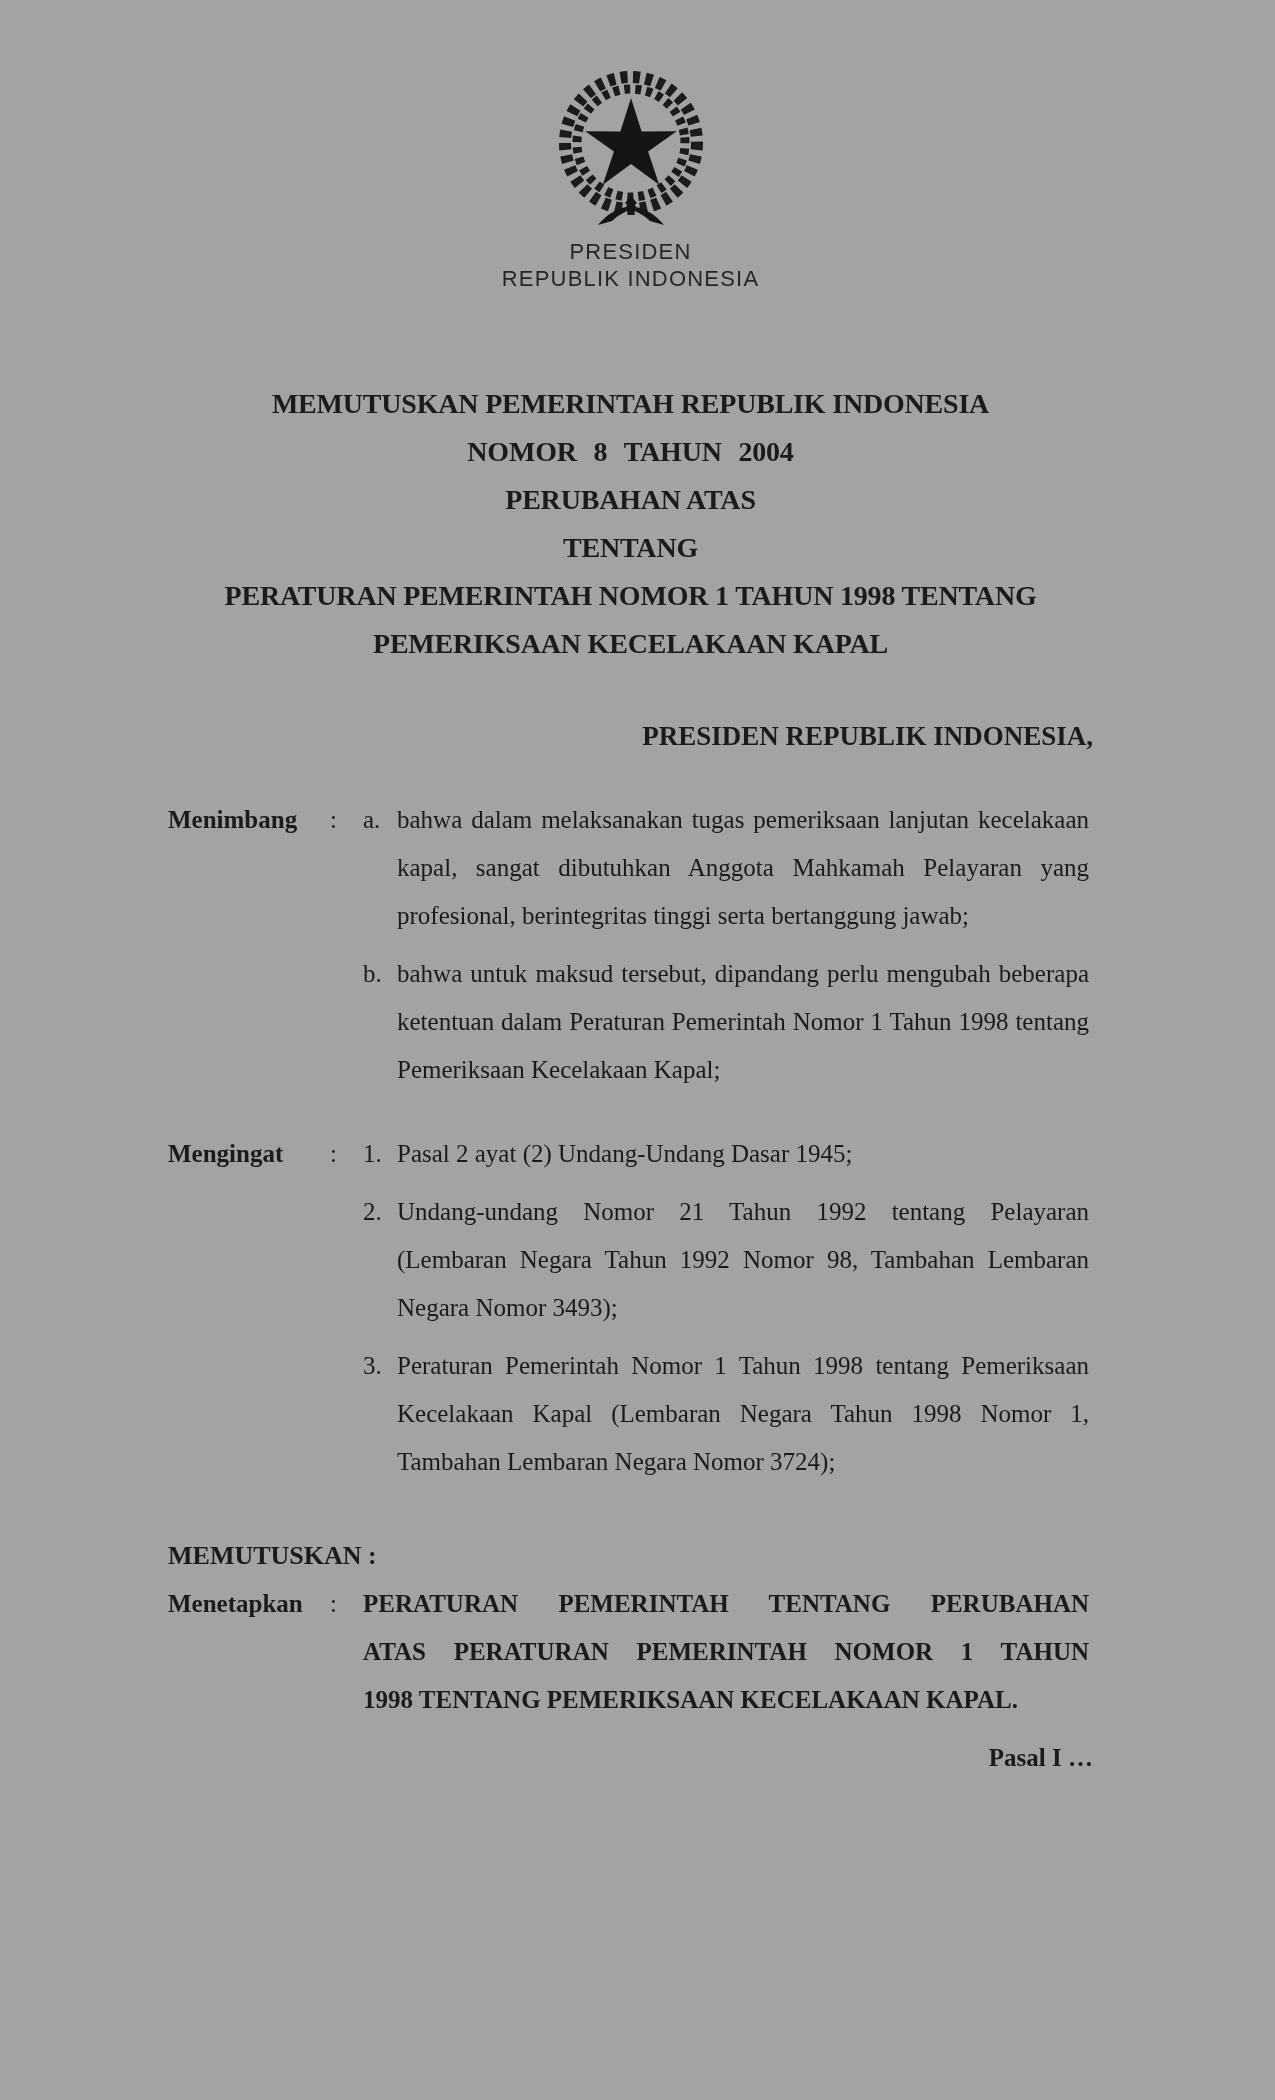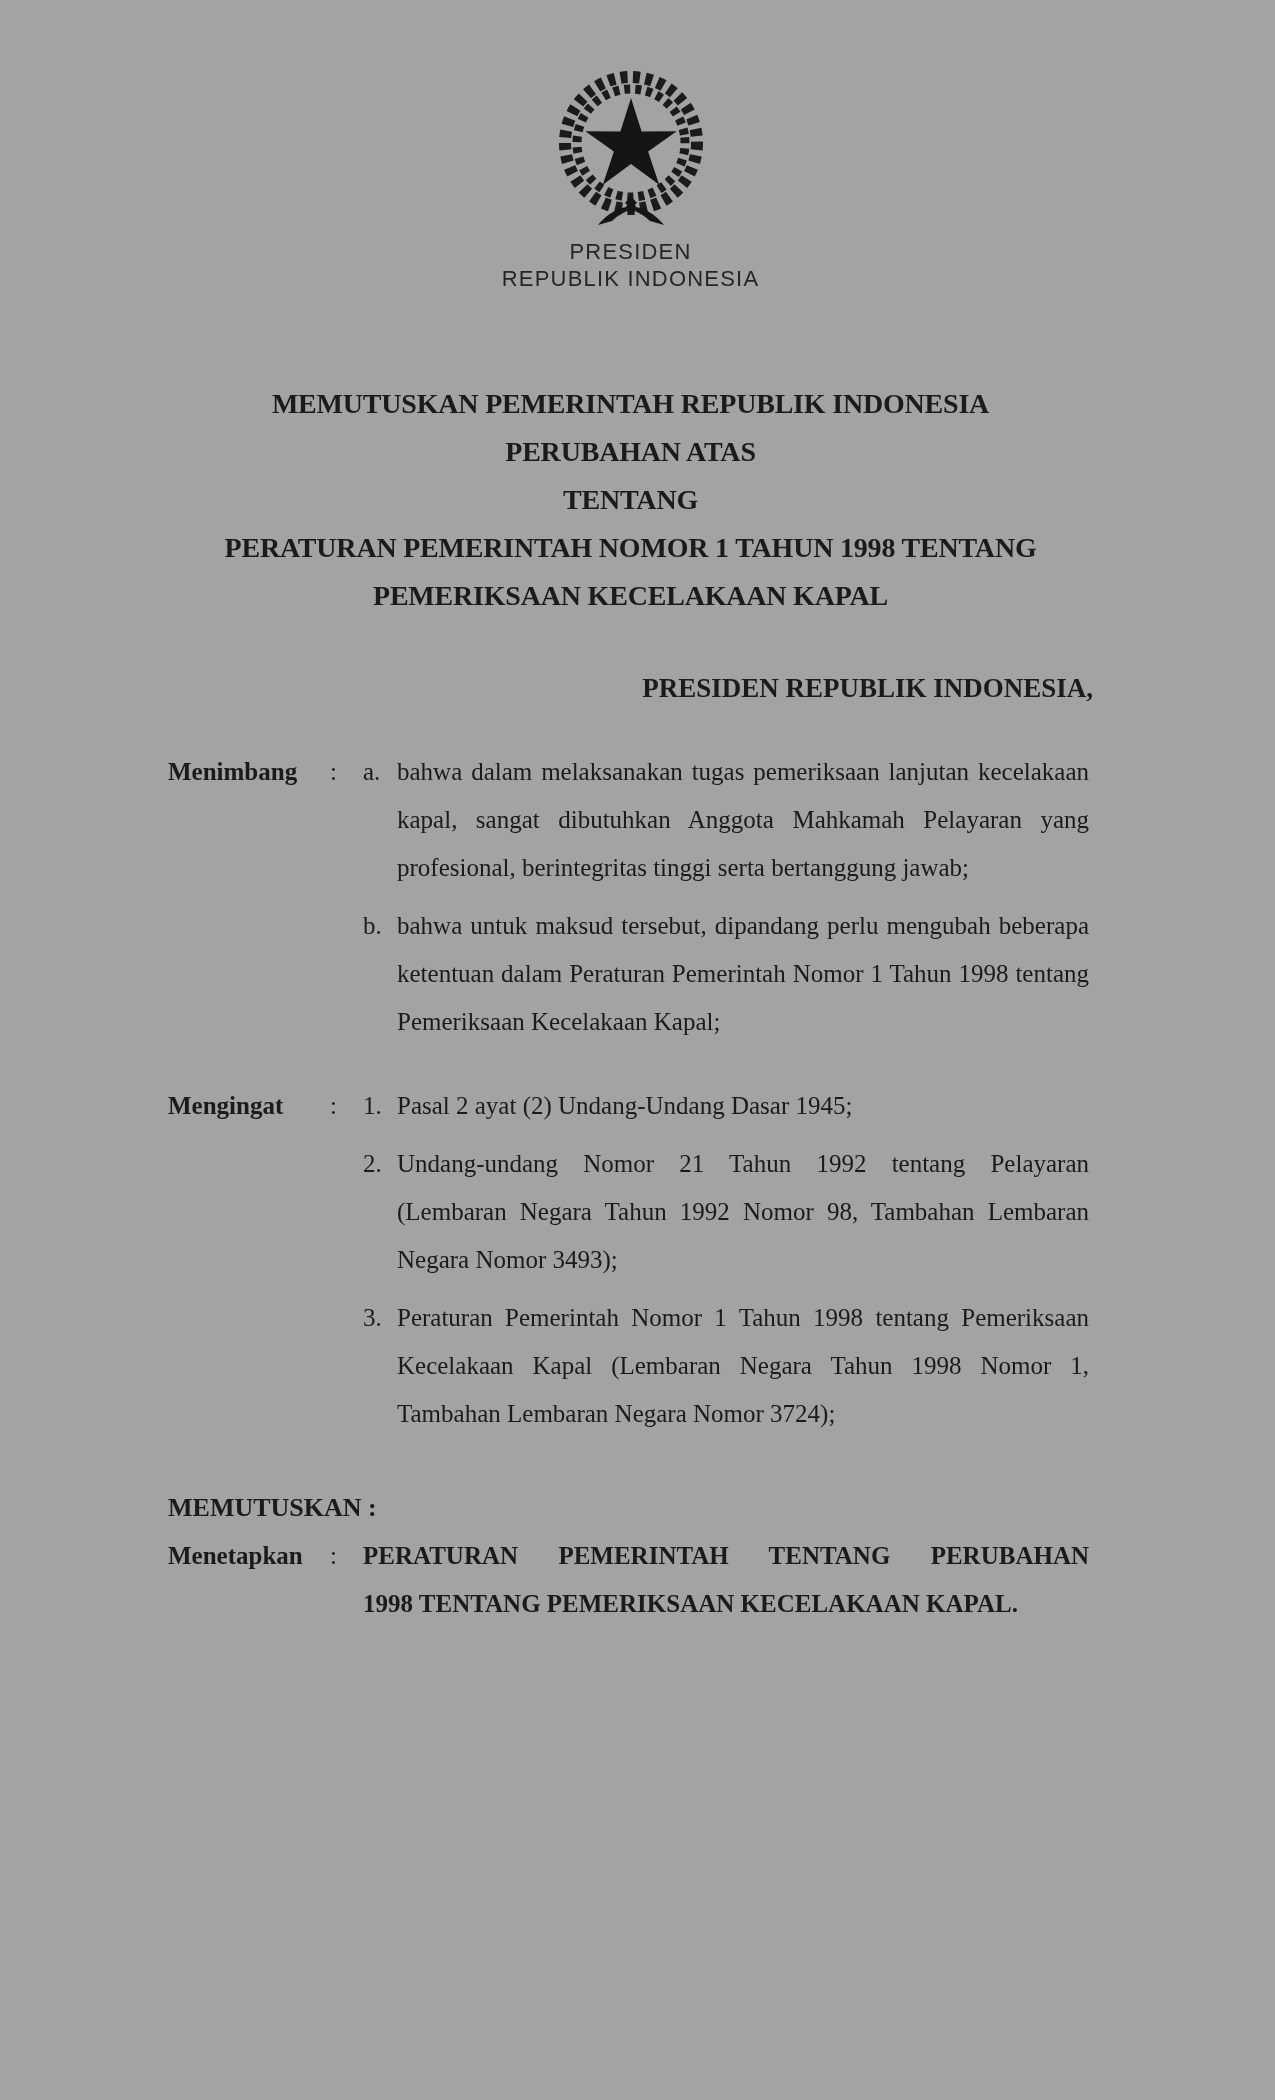--- a/index.html
+++ b/index.html
@@ -66,20 +66,21 @@
       </svg>
     </div>
 
     <div class="letterhead">
       <div>PRESIDEN</div>
       <div>REPUBLIK INDONESIA</div>
     </div>
 
     <div class="title-block">
       <div class="title-line">MEMUTUSKAN PEMERINTAH REPUBLIK INDONESIA</div>
+      <div class="title-line nomor-line">NOMOR 8 TAHUN 2004</div>
       <div class="title-line">PERUBAHAN ATAS</div>
       <div class="title-line">TENTANG</div>
       <div class="title-line">PERATURAN PEMERINTAH NOMOR 1 TAHUN 1998 TENTANG</div>
       <div class="title-line">PEMERIKSAAN KECELAKAAN KAPAL</div>
     </div>
 
     <div class="salutation">PRESIDEN REPUBLIK INDONESIA,</div>
 
     <div class="sec body-text">
       <div class="row">
@@ -118,20 +119,22 @@
     </div>
 
     <div class="memutuskan">MEMUTUSKAN :</div>
 
     <div class="menetapkan body-text">
       <div class="row">
         <span class="lbl">Menetapkan</span>
         <span class="coln">:</span>
         <div class="enact-cell">
           <div class="jline">PERATURAN PEMERINTAH TENTANG PERUBAHAN</div>
+          <div class="jline">ATAS PERATURAN PEMERINTAH NOMOR 1 TAHUN</div>
           <div class="jline last">1998 TENTANG PEMERIKSAAN KECELAKAAN KAPAL.</div>
         </div>
       </div>
     </div>
 
+    <div class="catchword">Pasal I …</div>
 
   </div>
 </div>
 
 </body></html>

